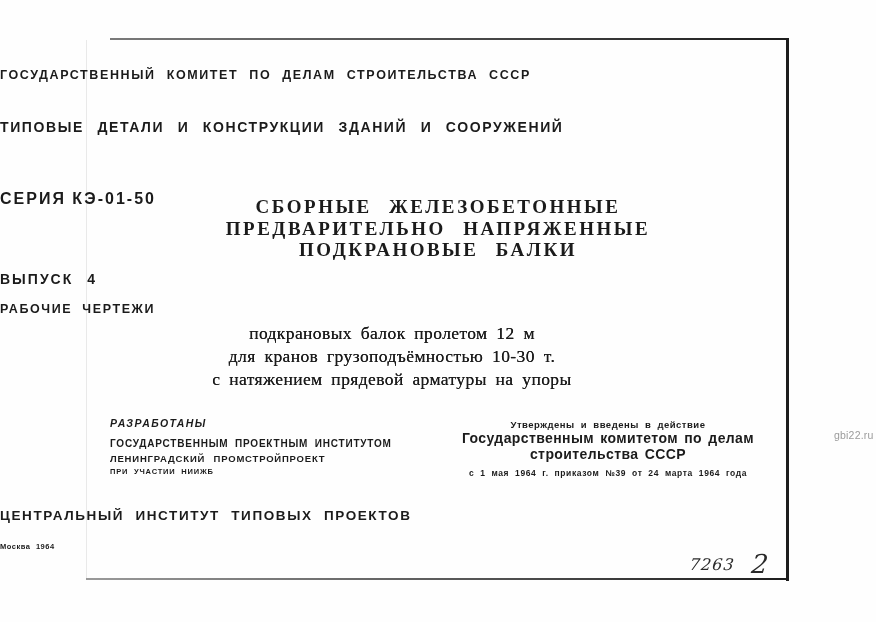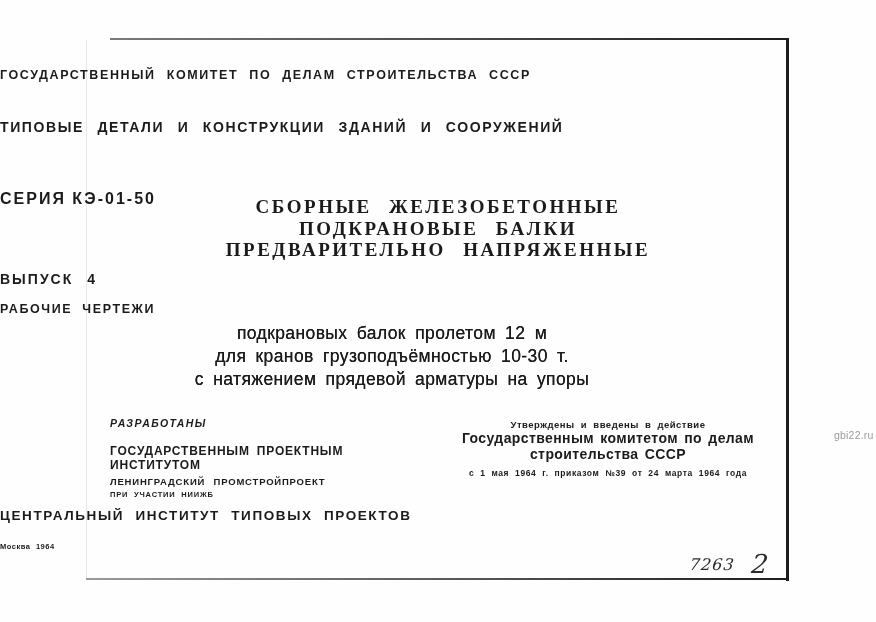--- a/index.html
+++ b/index.html
@@ -25,25 +25,25 @@
 
   .main-title{position:absolute;left:0;top:196px;width:876px;text-align:center;
     font-family:"Liberation Serif", serif;font-weight:bold;font-size:19px;
     letter-spacing:2.5px;word-spacing:10px;line-height:21.5px;}
 
   .issue{top:271px;font-size:14px;font-weight:bold;letter-spacing:2px;word-spacing:8px;}
   .subtitle-heading{top:302px;font-size:12.5px;font-weight:bold;letter-spacing:1.6px;word-spacing:5px;}
 
   .subtitle-block{position:absolute;left:0;top:322px;width:784px;text-align:center;
     font-size:17.5px;line-height:23px;letter-spacing:0.4px;word-spacing:4px;
-    text-shadow:0 0 0.6px #1b1b1b;}
+    text-shadow:0 0 0.6px #1b1b1b;font-family:Liberation Serif, serif;}
 
   .dev-block{position:absolute;left:110px;top:417px;width:310px;text-align:left;}
   .dev-heading{font-style:italic;font-weight:bold;font-size:10.5px;letter-spacing:1.4px;filter:blur(0.25px);}
-  .dev-l1{margin-top:15px;font-weight:bold;font-size:12px;letter-spacing:0.8px;word-spacing:3px;filter:blur(0.45px);}
+  .dev-l1{margin-top:9px;font-weight:bold;font-size:10px;letter-spacing:0.8px;word-spacing:3px;filter:blur(0.45px);}
   .dev-l2{margin-top:4px;font-weight:bold;font-size:9.5px;letter-spacing:0.8px;word-spacing:5px;filter:blur(0.2px);}
   .dev-l3{margin-top:3px;font-weight:bold;font-size:7.5px;letter-spacing:0.8px;word-spacing:3px;filter:blur(0.5px);}
 
   .appr-block{position:absolute;left:458px;top:419px;width:300px;text-align:center;}
   .appr-l1{font-weight:bold;font-size:9.5px;letter-spacing:0.5px;word-spacing:3px;filter:blur(0.35px);}
   .appr-l2{margin-top:0;font-weight:bold;font-size:14px;letter-spacing:0.4px;word-spacing:2px;filter:blur(0.4px);}
   .appr-l3{margin-top:6px;font-weight:bold;font-size:8.5px;letter-spacing:0.6px;word-spacing:3px;filter:blur(0.4px);}
 
   .publisher{top:508px;font-size:13.5px;font-weight:bold;letter-spacing:1.6px;word-spacing:6px;}
   .imprint{top:542px;font-size:7.5px;font-weight:bold;letter-spacing:0.5px;word-spacing:3px;filter:blur(0.5px);}
@@ -64,22 +64,22 @@
   <div class="frame-right"></div>
   <div class="frame-bottom"></div>
   <div class="frame-left"></div>
 
   <div class="line committee">ГОСУДАРСТВЕННЫЙ КОМИТЕТ ПО ДЕЛАМ СТРОИТЕЛЬСТВА СССР</div>
   <div class="line series-group">ТИПОВЫЕ ДЕТАЛИ И КОНСТРУКЦИИ ЗДАНИЙ И СООРУЖЕНИЙ</div>
   <div class="line series">СЕРИЯ КЭ-01-50</div>
 
   <div class="main-title">
     <div>СБОРНЫЕ ЖЕЛЕЗОБЕТОННЫЕ</div>
+    <div>ПРЕДВАРИТЕЛЬНО НАПРЯЖЕННЫЕ</div>
     <div>ПОДКРАНОВЫЕ БАЛКИ</div>
-    <div>ПРЕДВАРИТЕЛЬНО НАПРЯЖЕННЫЕ</div>
   </div>
 
   <div class="line issue">ВЫПУСК 4</div>
   <div class="line subtitle-heading">РАБОЧИЕ ЧЕРТЕЖИ</div>
 
   <div class="subtitle-block">
     <div>подкрановых балок пролетом 12 м</div>
     <div>для кранов грузоподъёмностью 10-30 т.</div>
     <div>с натяжением прядевой арматуры на упоры</div>
   </div>

